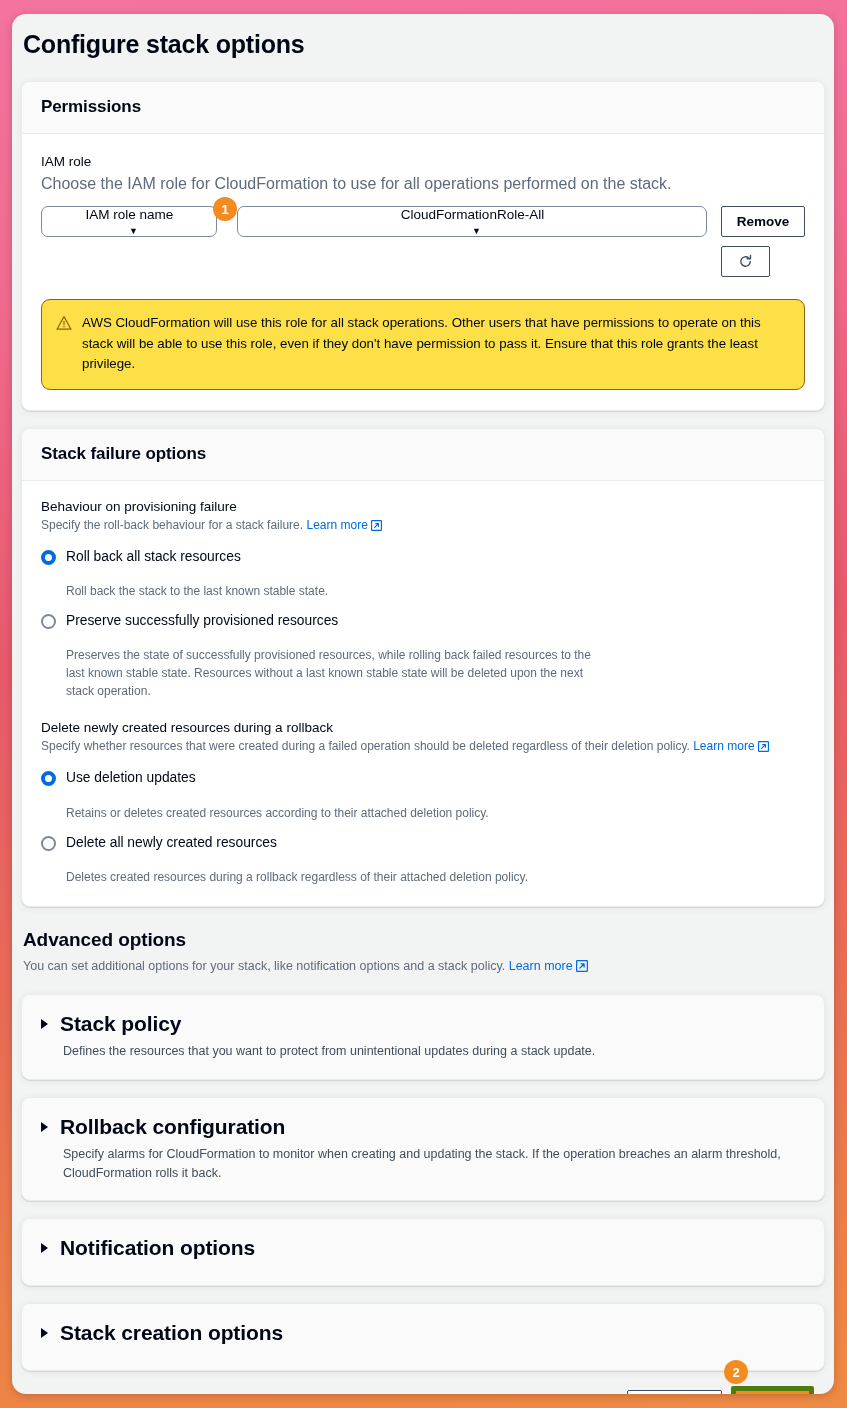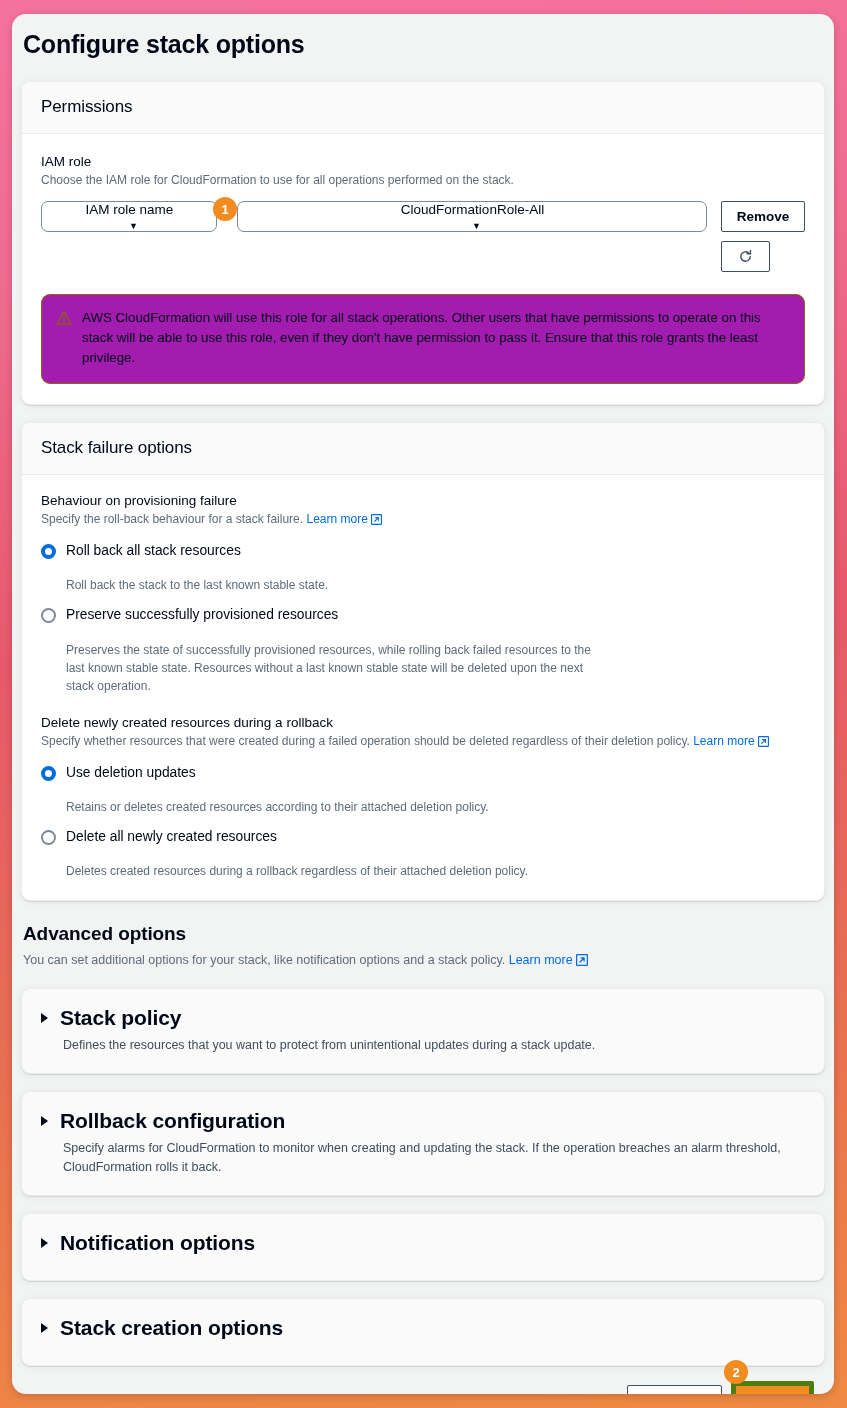--- a/index.html
+++ b/index.html
@@ -52,36 +52,36 @@
     box-shadow: 0 1px 1px rgba(0,7,22,0.10), 0 1px 8px rgba(0,7,22,0.06);
     overflow: hidden;
   }
   .card-header {
     background: #fafafa;
     border-bottom: 1px solid #e9ebed;
     padding: 15px 19px 16px 19px;
   }
   .card-header h2 {
     font-size: 17px;
-    font-weight: normal;
+    font-weight: bold;
     color: #000716;
     letter-spacing: -0.1px;
   }
   .card-body {
     padding: 18px 19px 20px 19px;
   }
 
   
   .field-label {
     font-size: 13.5px;
     color: #000716;
     line-height: 1.42;
   }
   .field-desc {
-    font-size: 12px;
+    font-size: 16px;
     color: #5f6b7a;
     line-height: 1.45;
     margin-top: 1px;
   }
 
   .control-row {
     display: flex;
     align-items: flex-start;
     gap: 0;
     margin-top: 11px;
@@ -156,21 +156,21 @@
     justify-content: center;
     z-index: 40;
     font-family: "Liberation Sans", sans-serif;
   }
   #badge-1 { left: 213px; top: 197px; }
   #badge-2 { left: 724px; top: 1360px; }
 
   
   .alert {
     margin: 22px 0 0 0;
-    background: #a21caf;
+    background: #fde047;
     border: 1px solid #8d6605;
     border-radius: 9px;
     padding: 13px 14px 14px 14px;
     display: flex;
     gap: 10px;
   }
   .alert-icon {
     flex: 0 0 auto;
     margin-top: 2px;
   }

